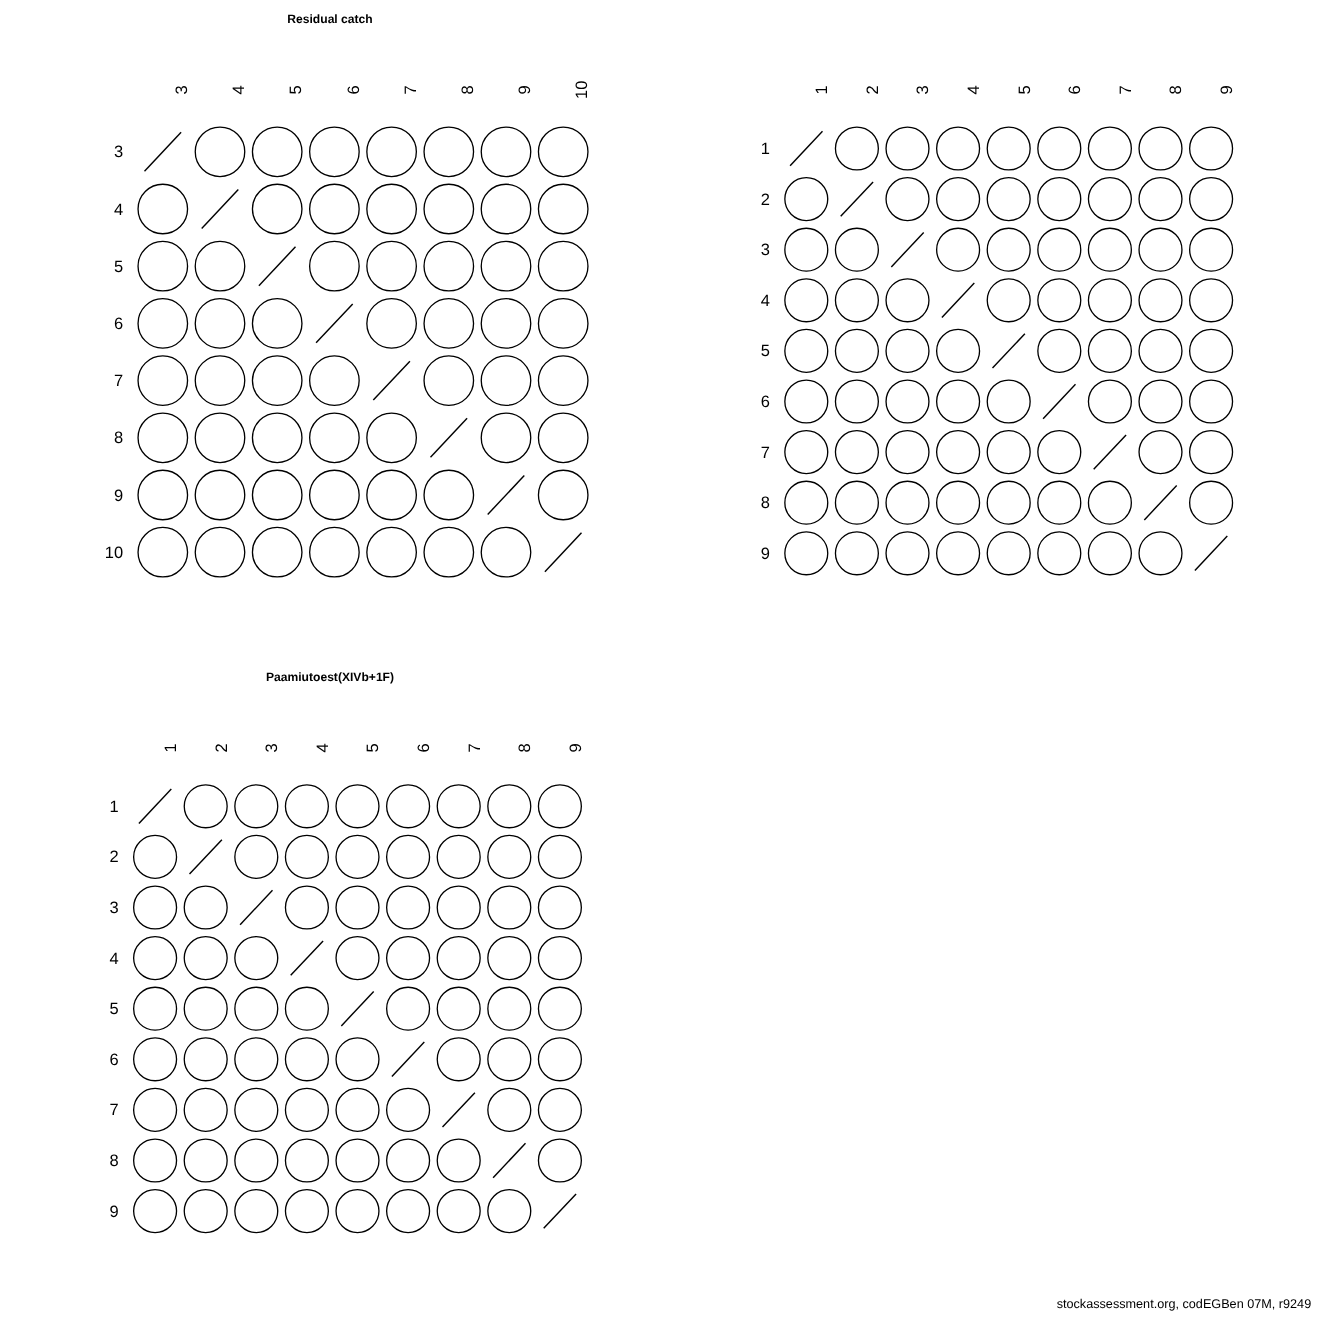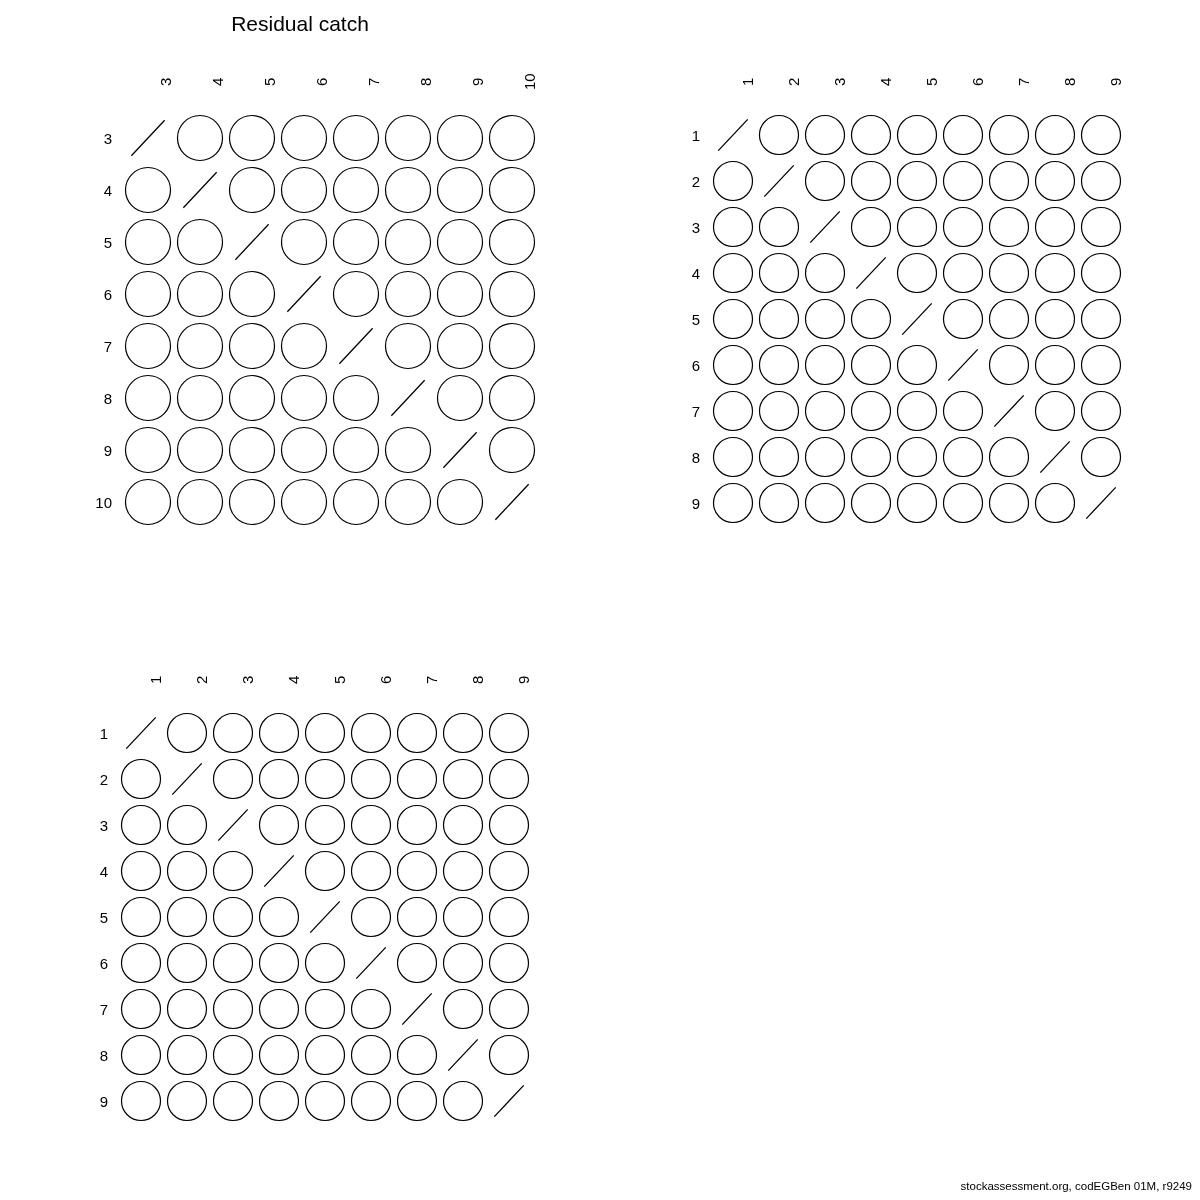--- a/index.html
+++ b/index.html
@@ -12,22 +12,22 @@
     height: 1200px;
     position: relative;
     font-family: "Liberation Sans", sans-serif;
     color: #000000;
     overflow: hidden;
   }
   .panel {
     position: absolute;
   }
   .panel-title {
-    font-size: 21px;
-    font-weight: normal;
+    font-size: 11px;
+    font-weight: bold;
     text-align: center;
     white-space: nowrap;
   }
   .matrix-wrap {
     position: relative;
   }
   .col-labels {
     position: absolute;
     display: flex;
   }
@@ -850,20 +850,21 @@
         <div class="cell">
           <svg width="46" height="46" viewBox="0 0 46 46">
             <line x1="8.28" y1="38.64" x2="37.72" y2="7.36" stroke="#000" stroke-width="1.3"></line>
           </svg>
         </div>
       </div>
   </div>
 </div>
 
 <div class="panel" style="left:0px; top:600px; width:600px; height:560px;">
+  <div class="panel-title" style="position:absolute; left:0; top:10px; width:600px;">Paamiutoest(XIVb+1F)</div>
   <div class="matrix-wrap" style="position:absolute; left:0; top:0; width:600px; height:560px;">
     <div class="col-labels" style="left:118px; top:54px; width:414px; height:52px;">
         <div class="col-label" style="width: 46px; height: 52px;">1</div>
         <div class="col-label" style="width: 46px; height: 52px;">2</div>
         <div class="col-label" style="width: 46px; height: 52px;">3</div>
         <div class="col-label" style="width: 46px; height: 52px;">4</div>
         <div class="col-label" style="width: 46px; height: 52px;">5</div>
         <div class="col-label" style="width: 46px; height: 52px;">6</div>
         <div class="col-label" style="width: 46px; height: 52px;">7</div>
         <div class="col-label" style="width: 46px; height: 52px;">8</div>
@@ -1283,13 +1284,13 @@
         </div>
         <div class="cell">
           <svg width="46" height="46" viewBox="0 0 46 46">
             <line x1="8.28" y1="38.64" x2="37.72" y2="7.36" stroke="#000" stroke-width="1.3"></line>
           </svg>
         </div>
       </div>
   </div>
 </div>
 
-<div class="footer">stockassessment.org, codEGBen 01M, r9249</div>
+<div class="footer">stockassessment.org, codEGBen 07M, r9249</div>
 
 </body></html>

